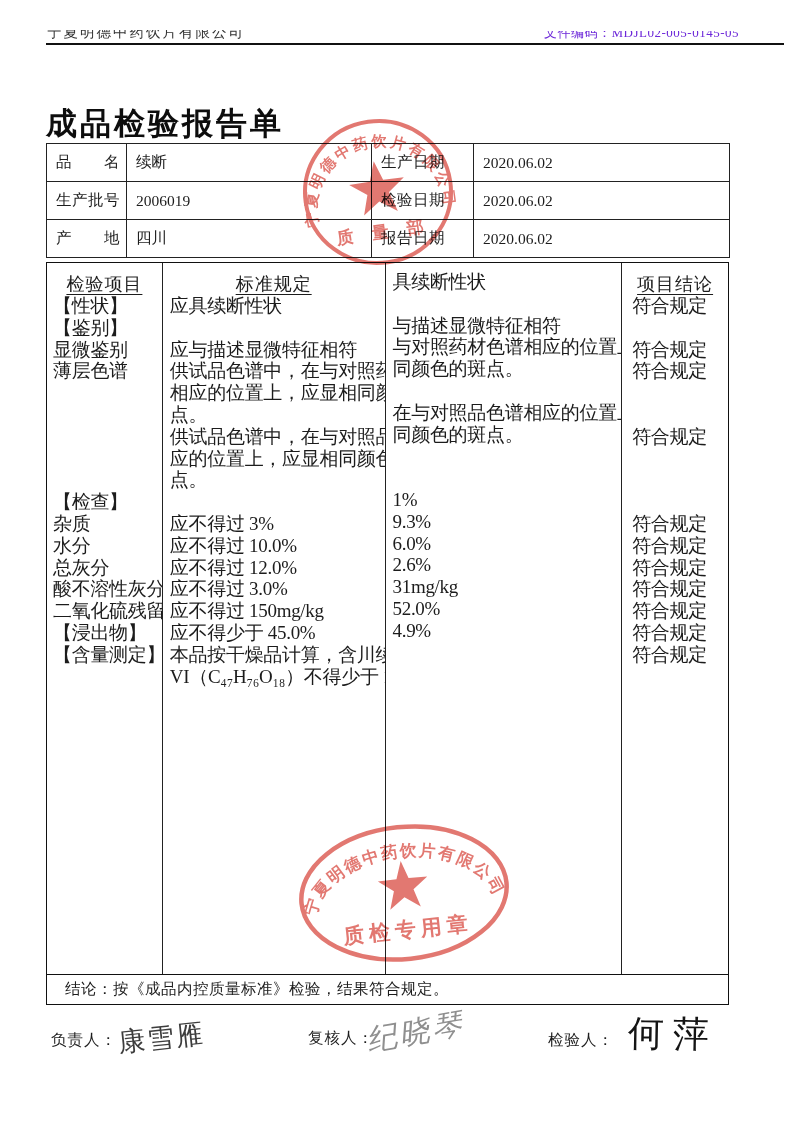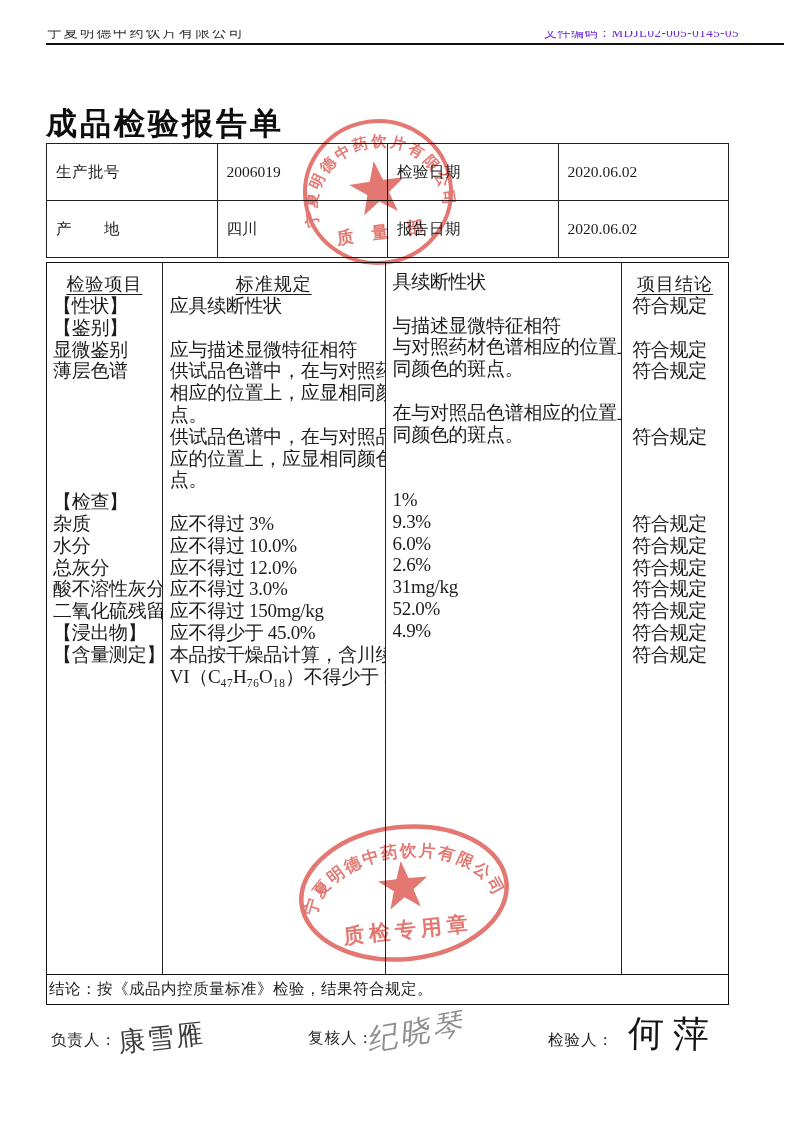--- a/index.html
+++ b/index.html
@@ -42,21 +42,21 @@
   .col-lines{margin-top:8px;font-size:19px;line-height:21.8px;letter-spacing:-0.3px;
              white-space:pre;overflow:hidden;}
   .mt-c1 .col-lines{padding-left:6px;}
   .mt-c2 .col-lines{padding-left:7px;}
   .mt-c3 .col-lines{padding-left:7px;}
   .mt-c4 .col-lines{padding-left:10px;}
 
   
   .conclusion{position:absolute;left:30px;top:974px;width:683px;height:31px;
               border:1.6px solid #111;font-size:15.5px;line-height:27px;
-              padding-left:2px;letter-spacing:.5px;overflow:hidden;}
+              padding-left:18px;letter-spacing:.5px;overflow:hidden;}
 
   
   .sig-label{position:absolute;font-size:15.5px;letter-spacing:1px;}
   .sig{position:absolute;font-family:"DejaVu Serif",cursive;}
   .sig-lead{left:102px;top:1020px;font-size:27px;color:#3d3d3d;transform:rotate(-6deg);letter-spacing:2px;}
   .sig-review{left:350px;top:1012px;font-size:30px;color:#8f8f8f;font-style:italic;transform:rotate(-10deg);letter-spacing:3px;}
   .sig-inspector{left:612px;top:1010px;font-size:36px;color:#141414;transform:rotate(1deg);letter-spacing:9px;}
 
   
   .stamp{position:absolute;color:var(--stamp);opacity:.82;mix-blend-mode:multiply;}
@@ -76,20 +76,26 @@
   </div>
   <div class="hdr-right">
     <span>文件编码：MDJL02-005-0145-05</span>
   </div>
   <div class="hdr-rule"></div>
 
   <div class="title">成品检验报告单</div>
 
   <table class="info-table">
     <tbody>
+        <tr>
+      <td class="lbl c-l1">品　　名</td>
+      <td class="c-v1">续断</td>
+      <td class="lbl c-l2">生产日期</td>
+      <td class="c-v2">2020.06.02</td>
+    </tr>
     <tr>
       <td class="lbl">生产批号</td>
       <td>2006019</td>
       <td class="lbl">检验日期</td>
       <td>2020.06.02</td>
     </tr>
     <tr>
       <td class="lbl">产　　地</td>
       <td>四川</td>
       <td class="lbl">报告日期</td>

